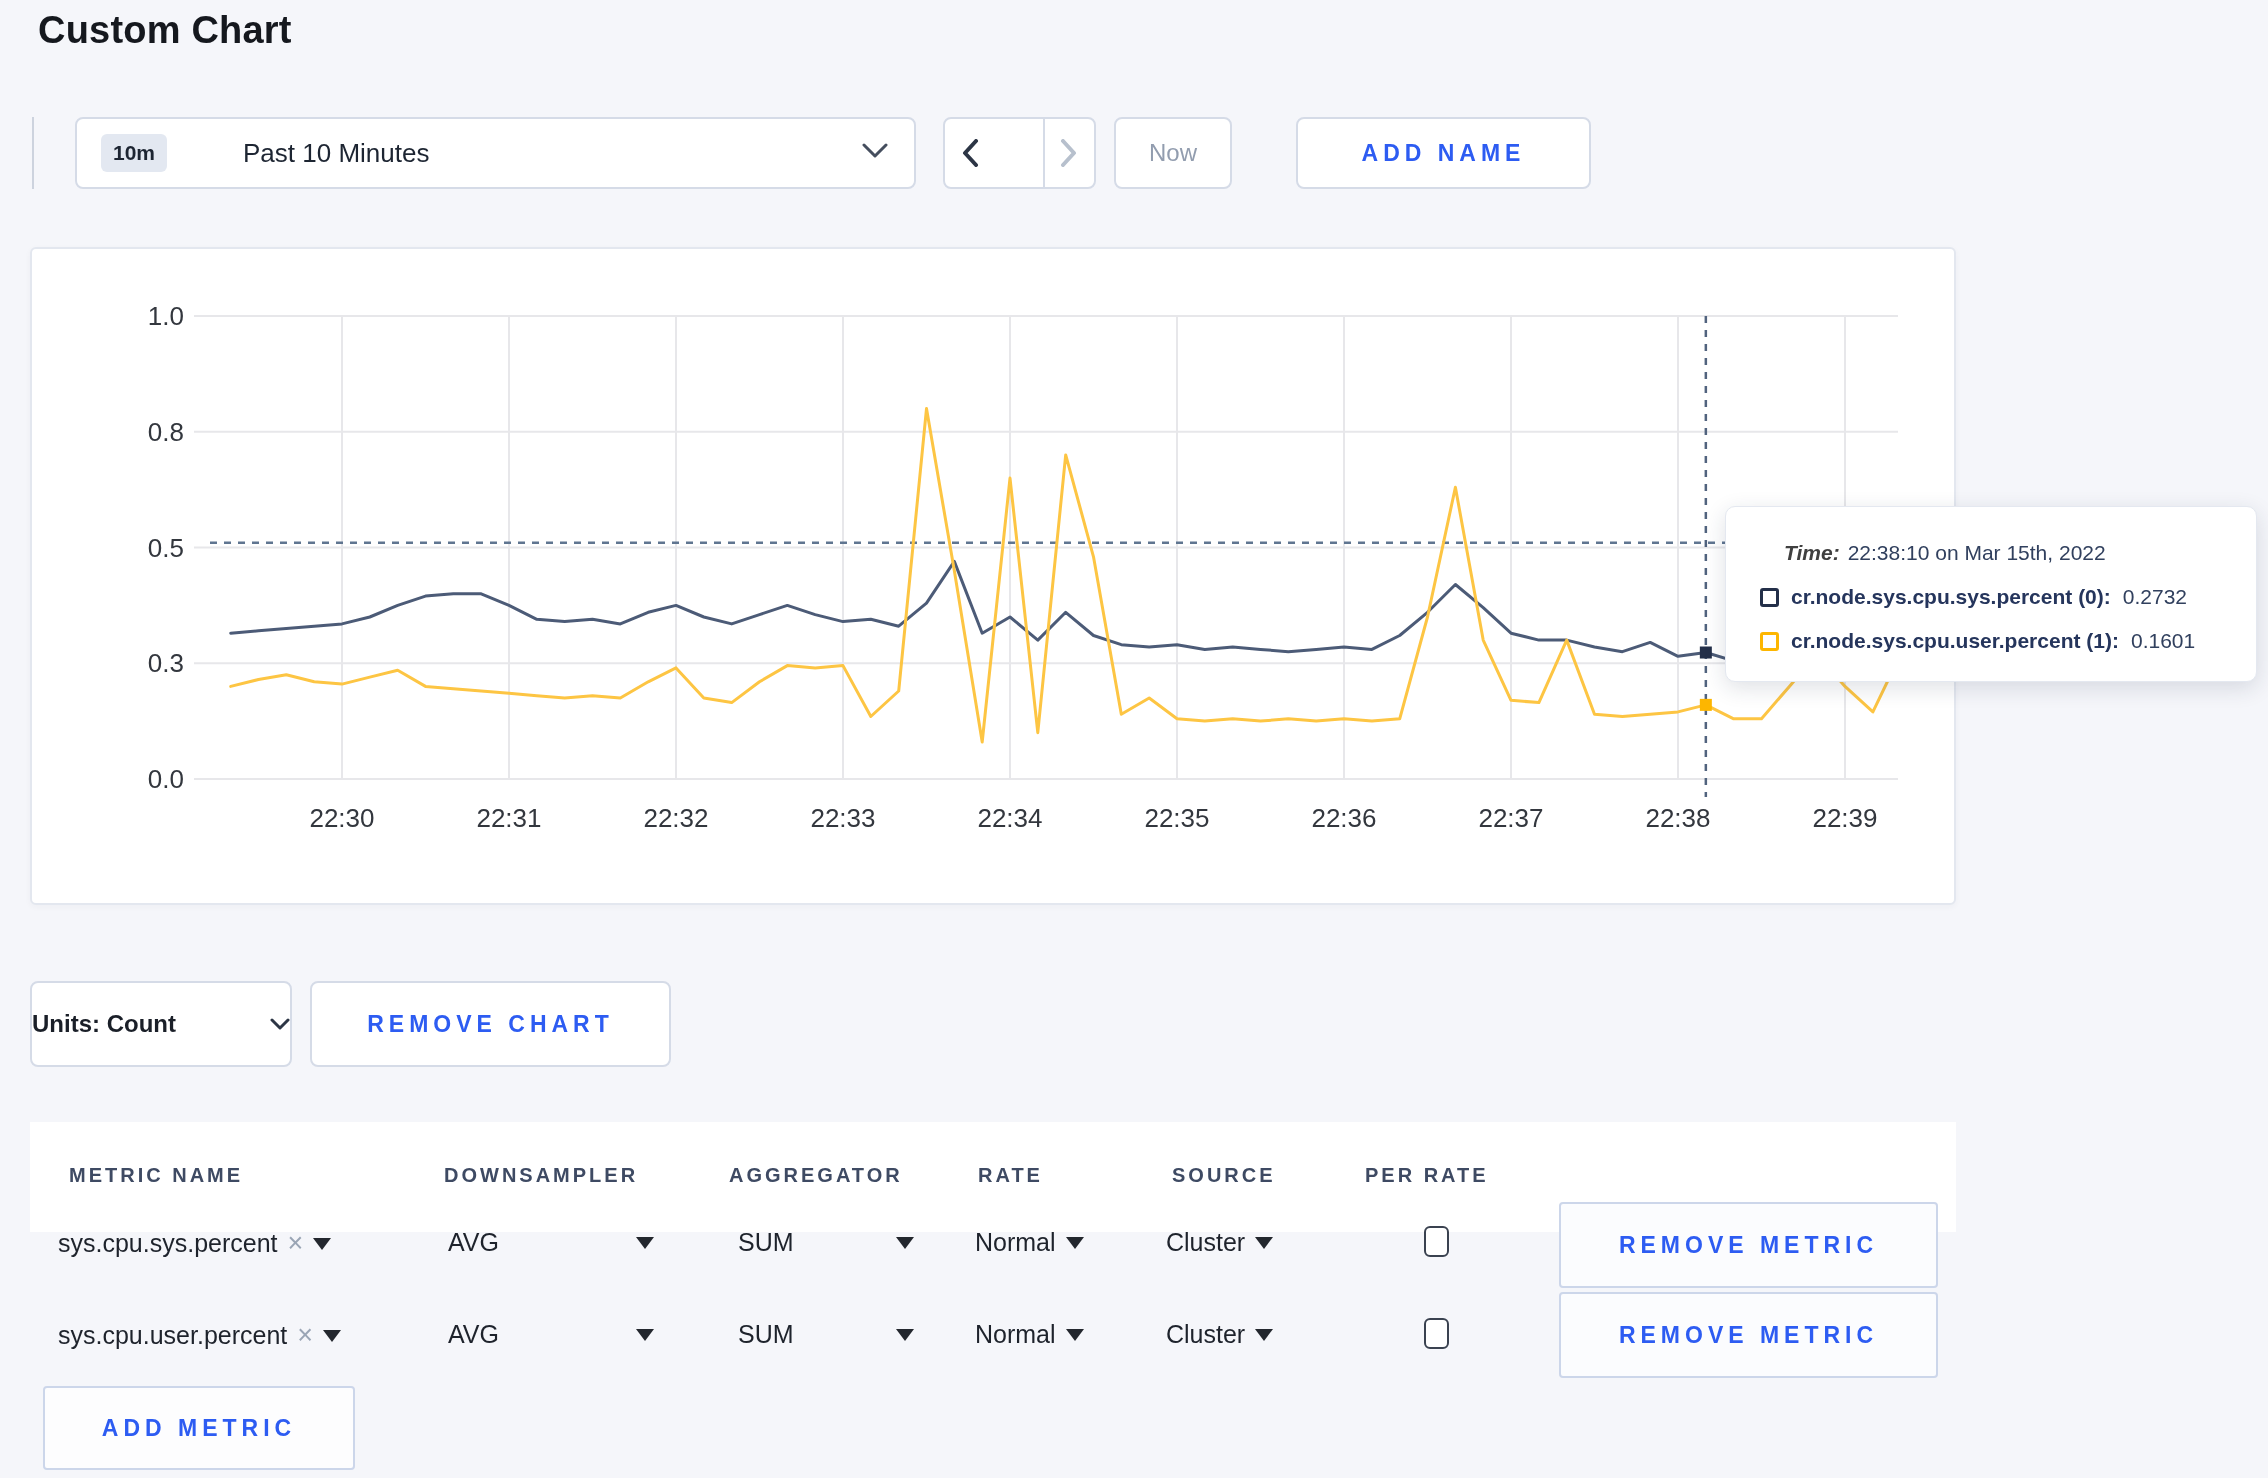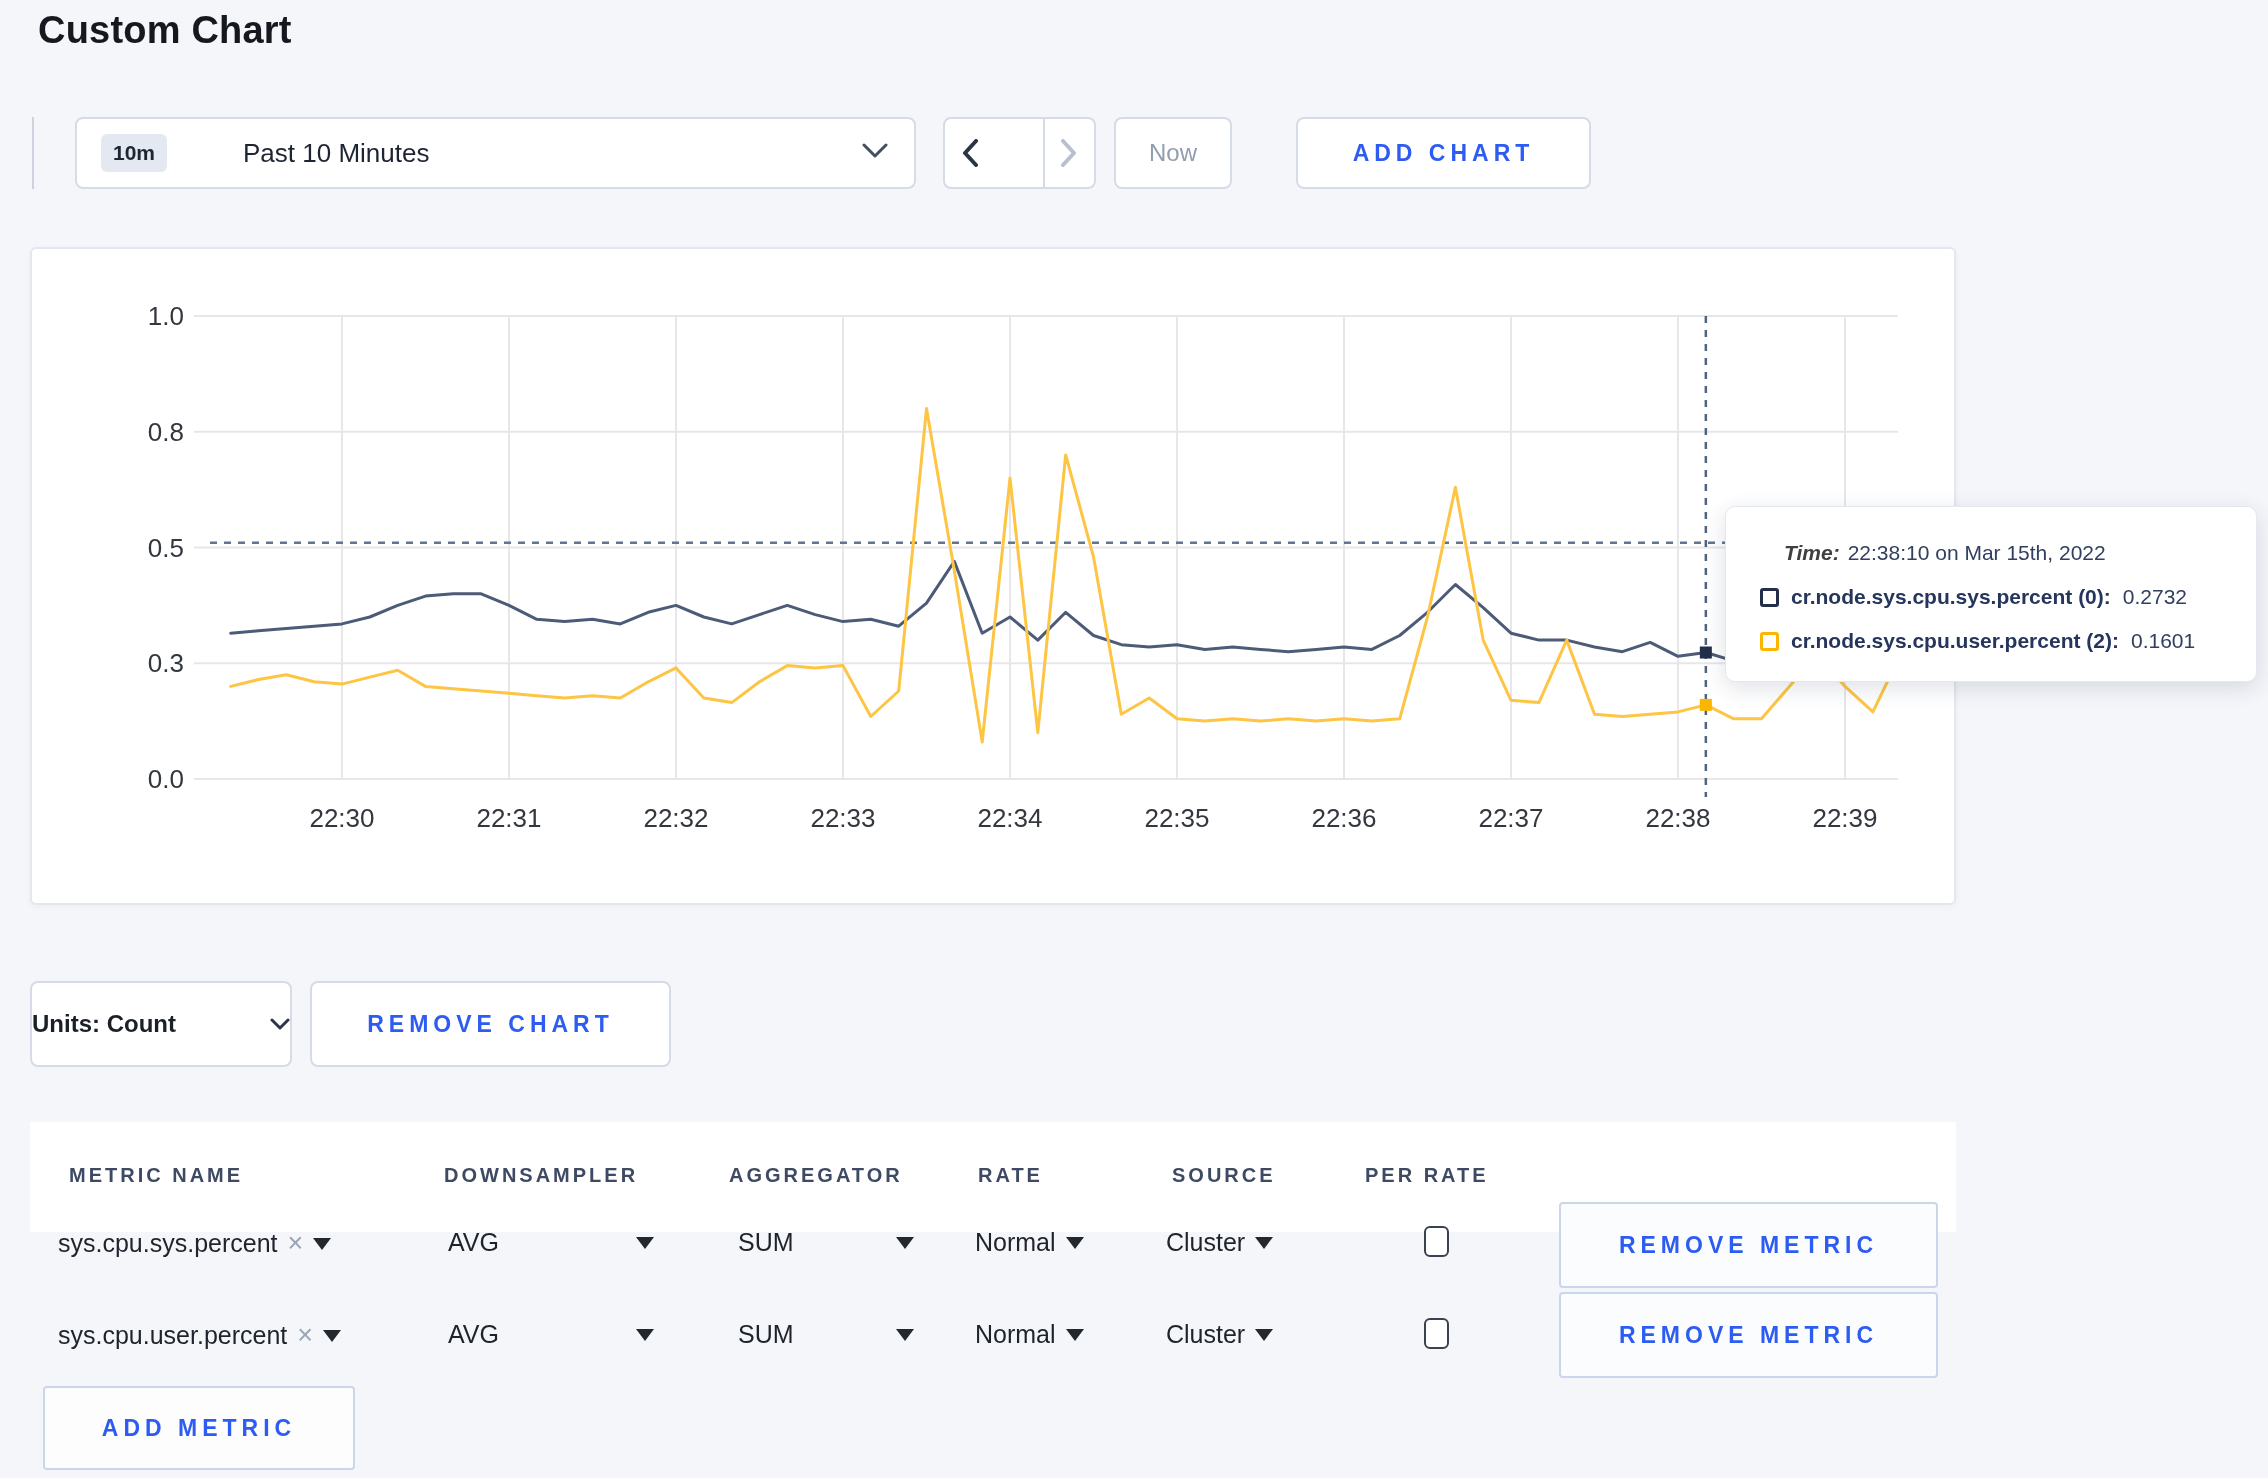--- a/index.html
+++ b/index.html
@@ -63,21 +63,21 @@
       </svg>
   </div>
   <div class="pager-half">
     <svg width="18" height="28" viewBox="0 0 18 28">
         <polyline points="3,2 14,14 3,26" fill="none" stroke="#b7c0cd" stroke-width="4" stroke-linecap="round" stroke-linejoin="round"></polyline>
       </svg>
   </div>
 </div>
 
 <div class="abs box btn-now">Now</div>
-<div class="abs box btn-blue btn-add-chart">ADD CHART</div>
+<div class="abs box btn-blue btn-add-chart">ADD NAME</div>
 
 <div class="abs chart-card">
   <svg id="chart-svg" width="1922" height="654" viewBox="0 0 1922 654">
       <line x1="162" y1="530" x2="1866" y2="530" stroke="#e7e7ea" stroke-width="2"></line>
       <text x="152" y="539" font-size="26" text-anchor="end" fill="#33373e">0.0</text>
       <line x1="162" y1="414.25" x2="1866" y2="414.25" stroke="#e7e7ea" stroke-width="2"></line>
       <text x="152" y="423.25" font-size="26" text-anchor="end" fill="#33373e">0.3</text>
       <line x1="162" y1="298.5" x2="1866" y2="298.5" stroke="#e7e7ea" stroke-width="2"></line>
       <text x="152" y="307.5" font-size="26" text-anchor="end" fill="#33373e">0.5</text>
       <line x1="162" y1="182.75" x2="1866" y2="182.75" stroke="#e7e7ea" stroke-width="2"></line>
@@ -118,21 +118,21 @@
     <span class="tt-time-label">Time:</span>
     <span class="tt-time-value">22:38:10 on Mar 15th, 2022</span>
   </div>
   <div class="tt-row">
     <span class="tt-swatch" style="border-color:#232f49"></span>
     <span class="tt-name">cr.node.sys.cpu.sys.percent (0):</span>
     <span class="tt-val">0.2732</span>
   </div>
   <div class="tt-row">
     <span class="tt-swatch" style="border-color:#fdb600"></span>
-    <span class="tt-name">cr.node.sys.cpu.user.percent (2):</span>
+    <span class="tt-name">cr.node.sys.cpu.user.percent (1):</span>
     <span class="tt-val">0.1601</span>
   </div>
 </div>
 
 <div class="abs box units-box">
   <span>Units: Count</span>
   <svg width="20" height="13" viewBox="0 0 20 13">
       <polyline points="2,2 10,10 18,2" fill="none" stroke="#2c3545" stroke-width="3" stroke-linecap="round" stroke-linejoin="round"></polyline>
     </svg>
 </div>

